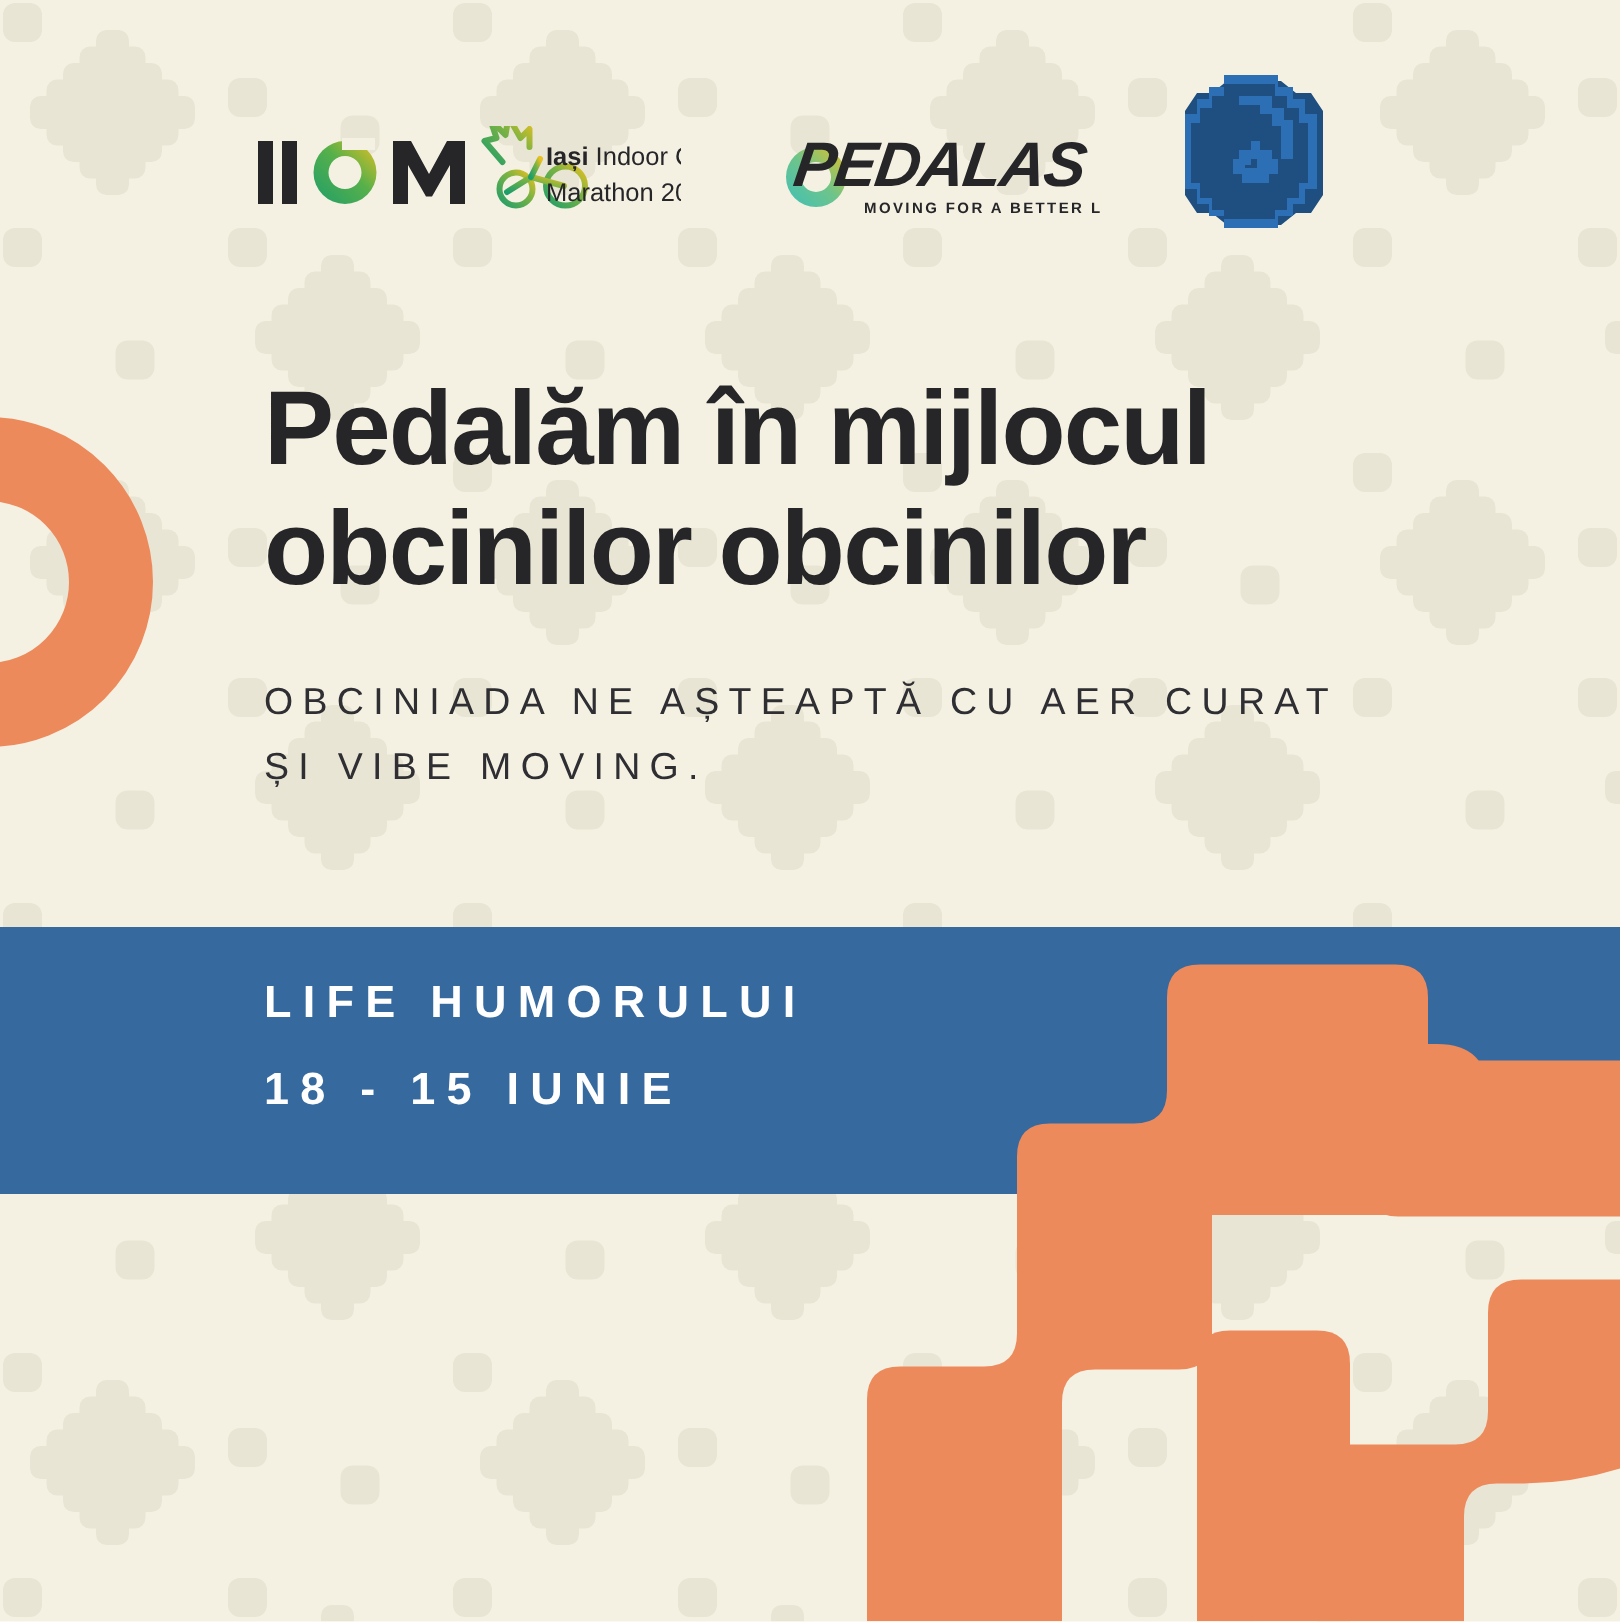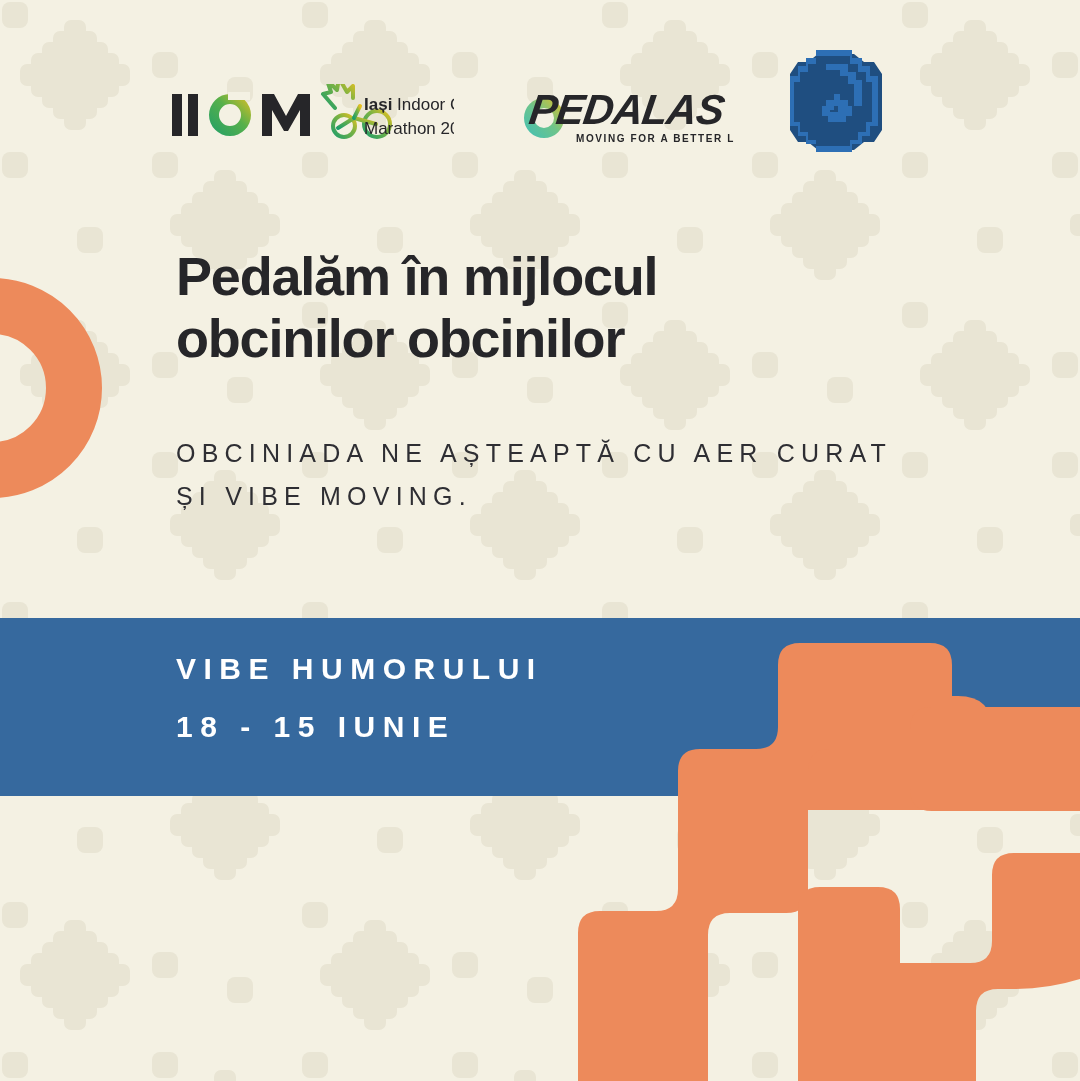--- a/index.html
+++ b/index.html
@@ -99,28 +99,28 @@
   .content {
     position: absolute;
     left: 176px;
     top: 246px;
     z-index: 5;
     width: 830px;
   }
   .headline {
     color: #262629;
     font-weight: bold;
-    font-size: 54px;
+    font-size: 70px;
     line-height: 1.14;
     letter-spacing: -1.2px;
     margin: 0;
     white-space: nowrap;
   }
   .subhead {
-    margin-top: 63px;
+    margin-top: 41px;
     color: #2E2E33;
     font-size: 25px;
     font-weight: 300;
     letter-spacing: 6.2px;
     line-height: 1.72;
     white-space: nowrap;
   }
 </style>
 </head>
 <body>
@@ -165,21 +165,21 @@
 
   <svg class="stairs" width="1080" height="1081" viewBox="0 0 1080 1081" xmlns="http://www.w3.org/2000/svg">
     <g fill="#ED8A5B">
 
       <path d="M778 718 q0-22 22-22 h180 q22 0 22 22 v60 q0 22 -22 22 h-180 q-22 0 -22 -22 z"></path>
     </g>
   </svg>
 
   <div class="blue-band">
     <div class="band-inner">
-      <div class="band-line">VIBE HUMORULUI</div>
+      <div class="band-line">LIFE HUMORULUI</div>
       <div class="band-line second">18 - 15 IUNIE</div>
     </div>
   </div>
 
   <svg class="stairs-front" width="1080" height="1081" viewBox="0 0 1080 1081" xmlns="http://www.w3.org/2000/svg">
     <g fill="#ED8A5B">
 
       <path d="M778 718
                q0-22 22-22 h158 q34 0 34 34 v46 q0 34 -34 34 h-158 q-22 0 -22 -22 z"></path>
 

